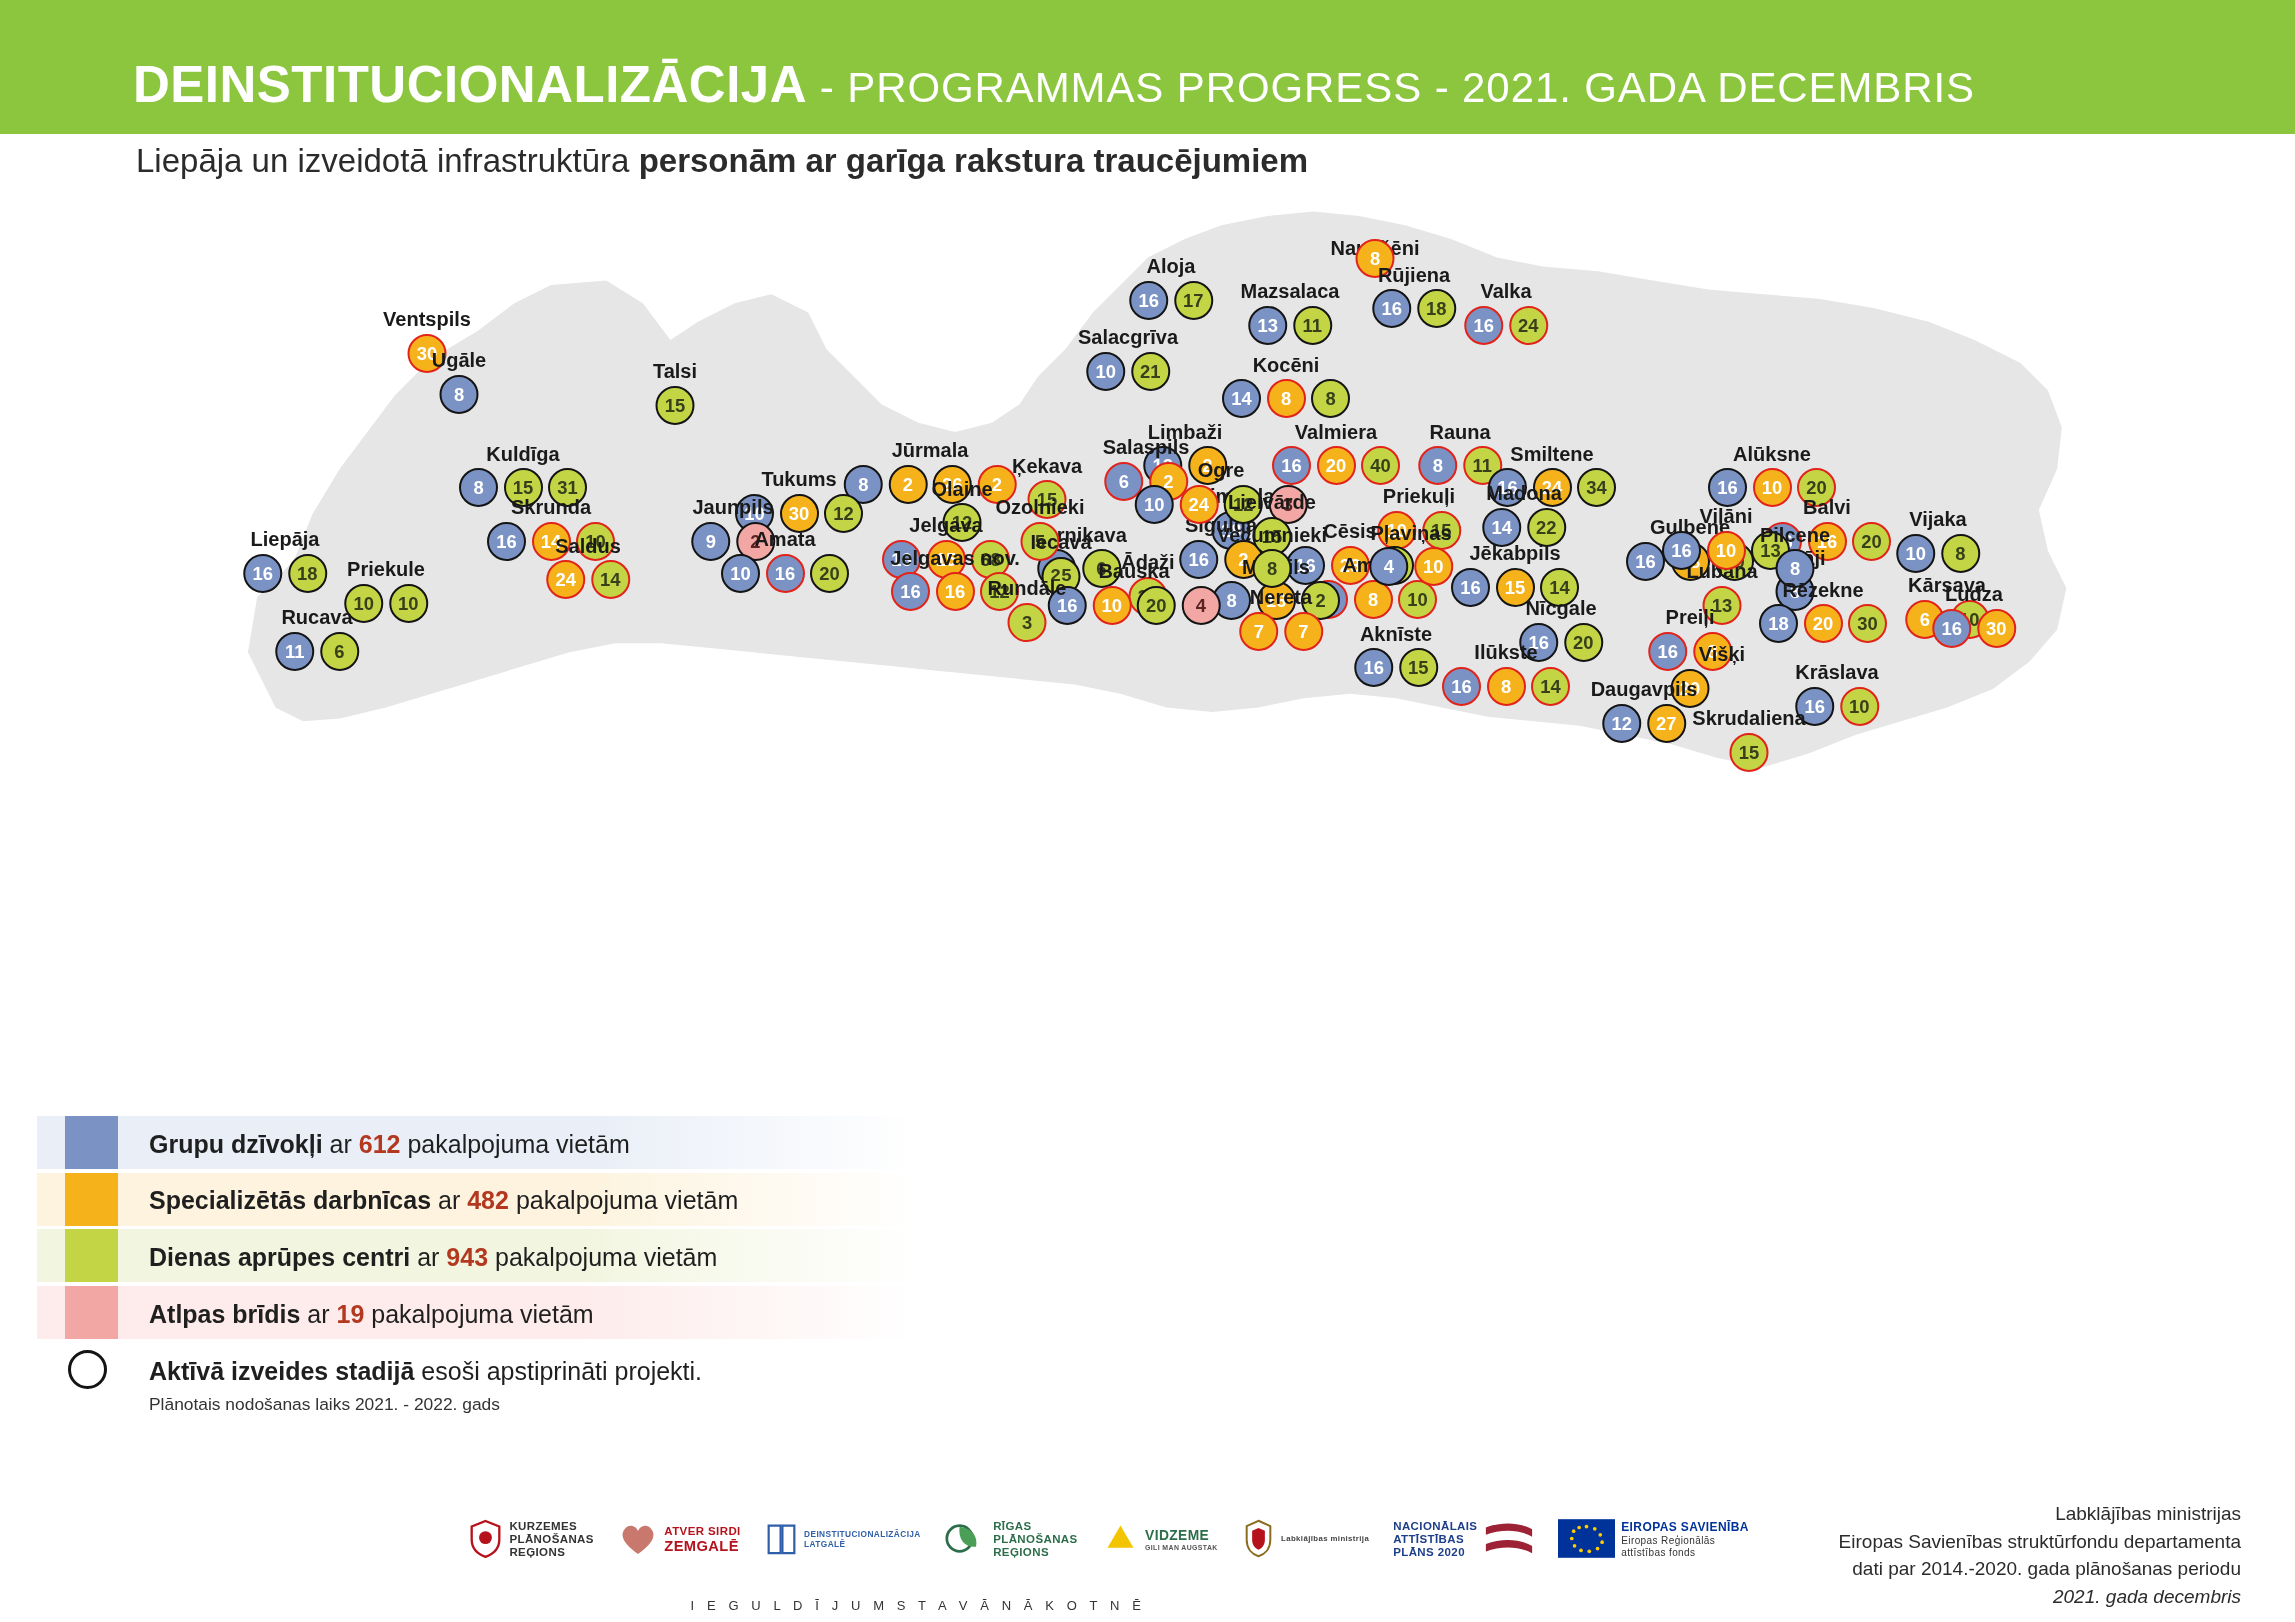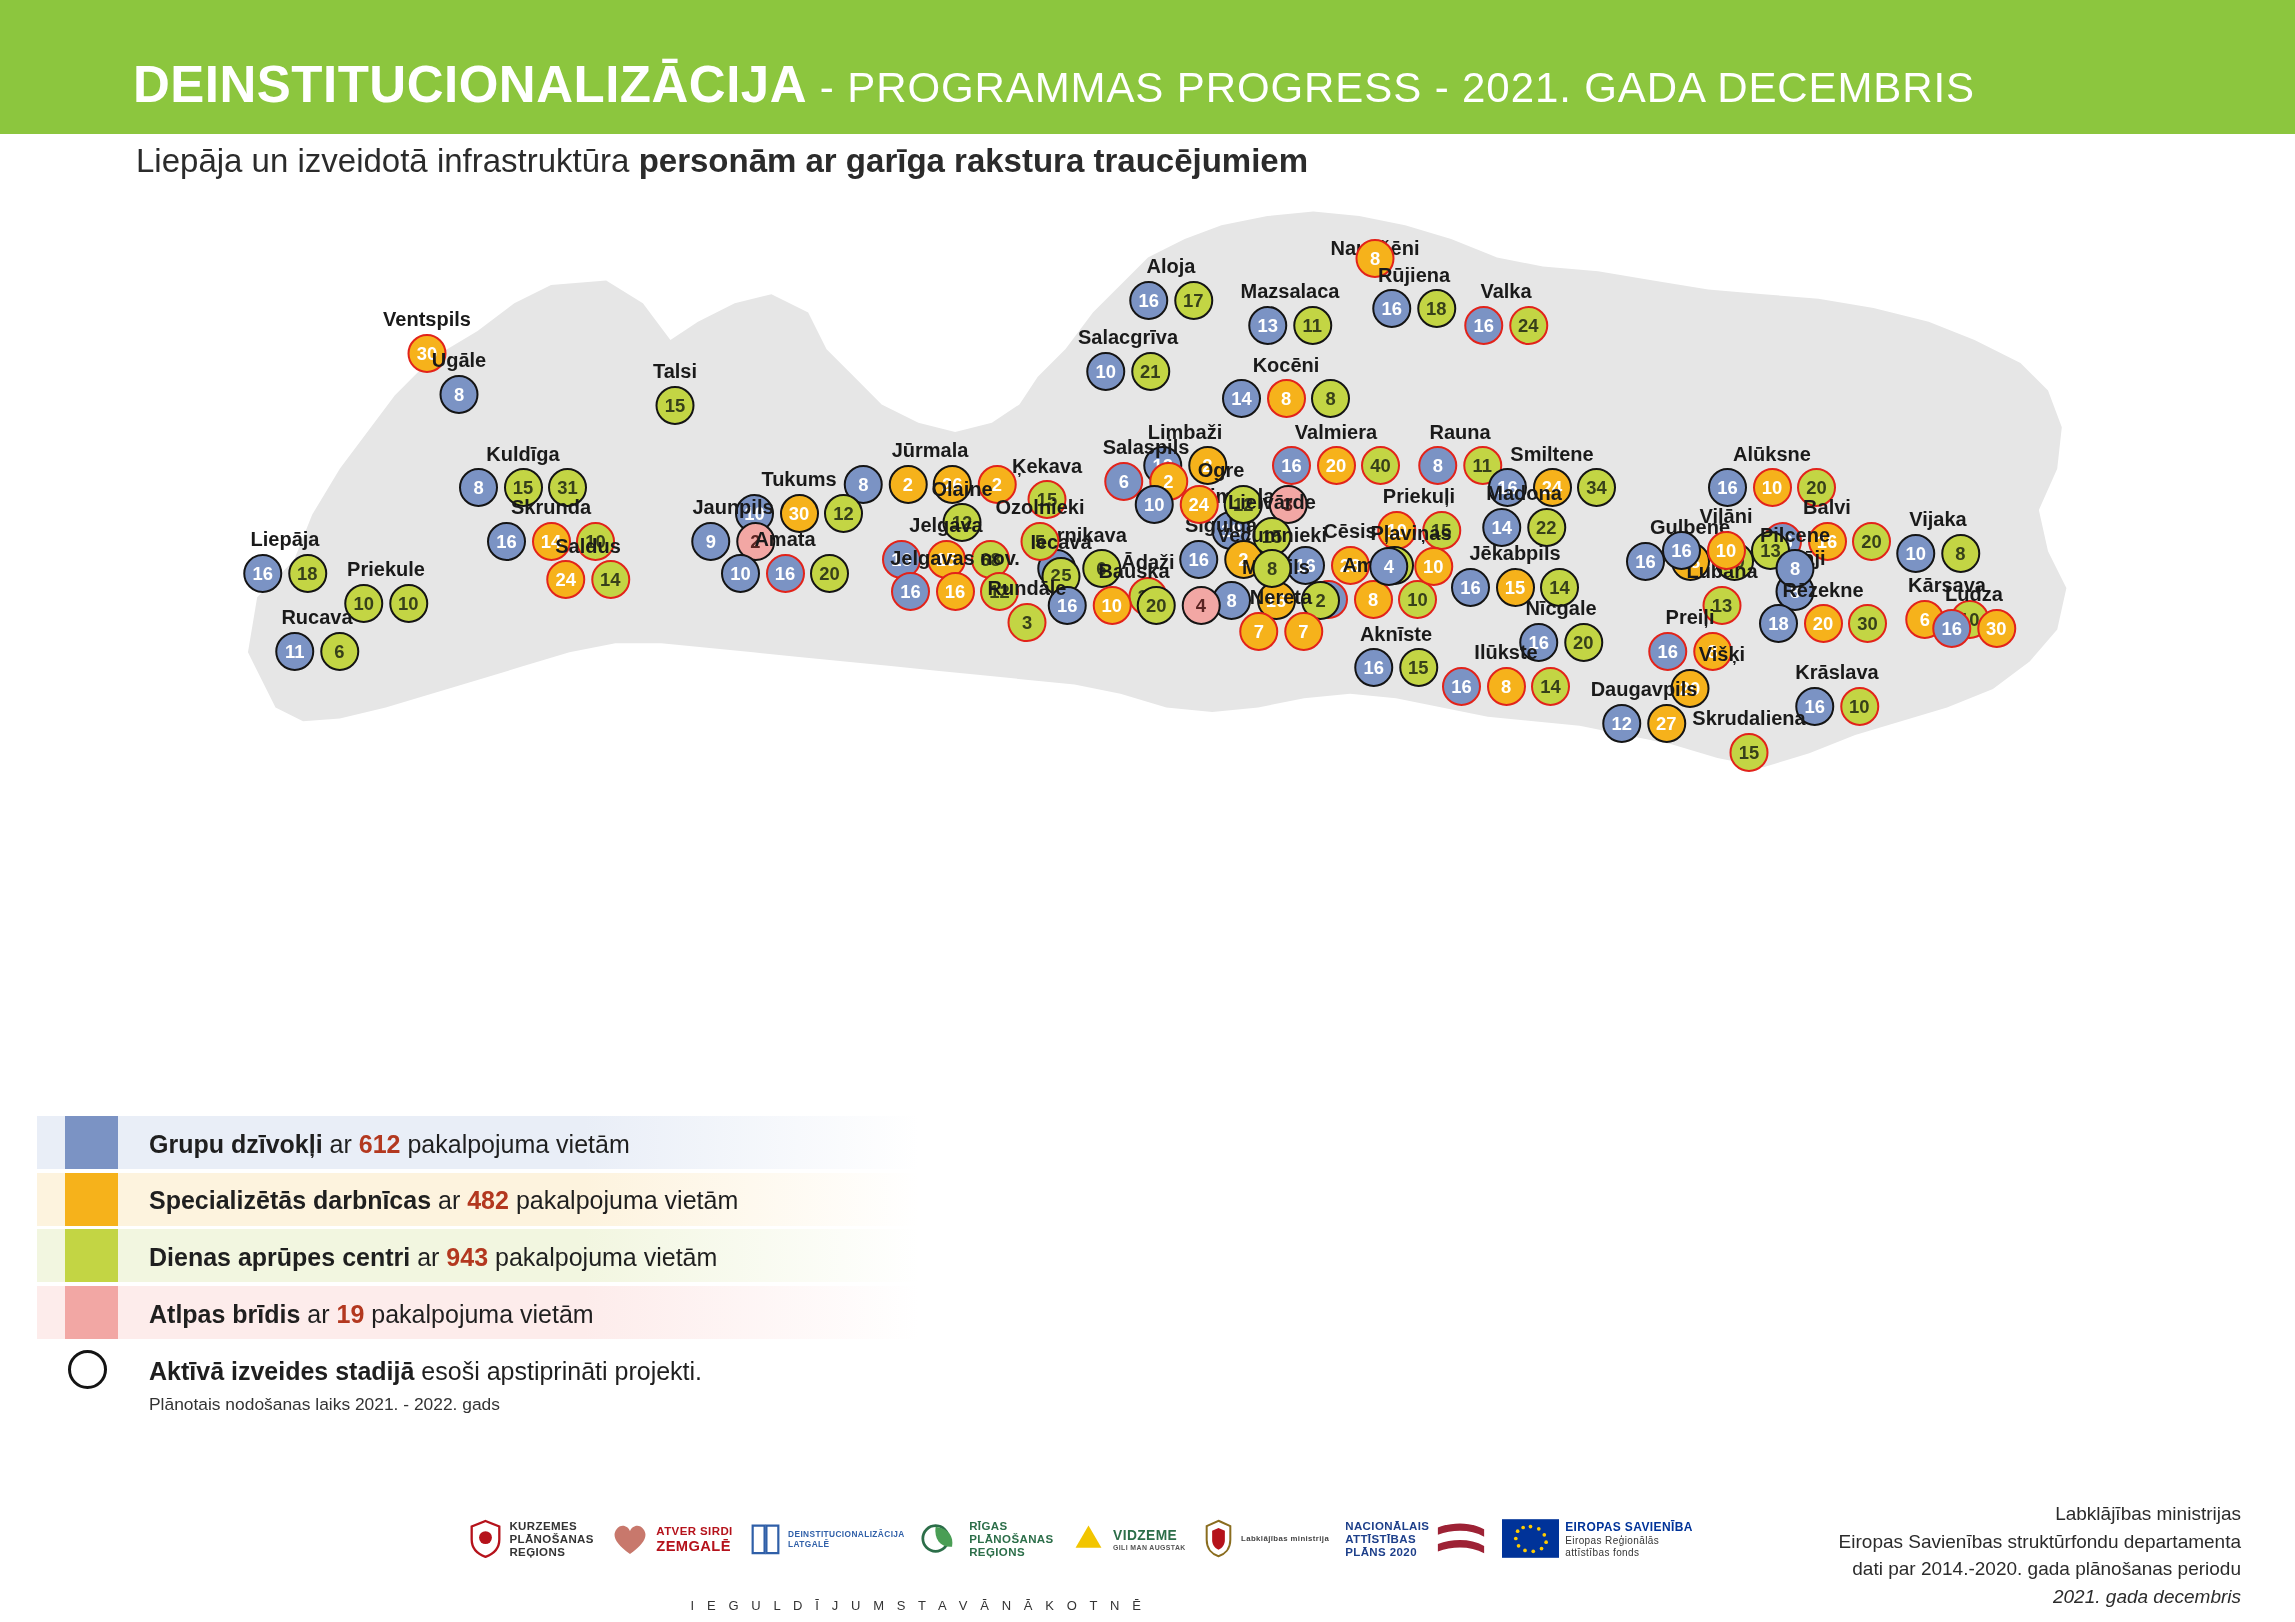--- a/index.html
+++ b/index.html
@@ -83,21 +83,21 @@
   .legend-ring.red{border:3.7px solid #e2231a;}
   .legend-ring.black{border:3.7px solid #141414;}
   .legend-sub{
     position:absolute;left:112px;top:51px;font-size:17.4px;color:#333;white-space:nowrap;
   }
 
   
   #footer{position:absolute;left:0;top:1480px;width:2296px;height:142px;}
   .logo-strip{
     position:absolute;left:468px;top:9.2px;width:1221px;height:101px;
-    display:flex;align-items:center;gap:16px;
+    display:flex;align-items:center;gap:24px;
   }
   .logo{
     display:flex;align-items:center;gap:6.4px;
     font-size:11px;color:#333;line-height:1.15;white-space:nowrap;
   }
   .logo .mark{flex:0 0 auto;}
   .logo .txt b{display:block;font-size:11.5px;letter-spacing:0.4px;}
   .invest-line{
     position:absolute;left:918px;top:118px;transform:translateX(-50%);
     font-size:13px;letter-spacing:4.6px;color:#333;white-space:nowrap;

